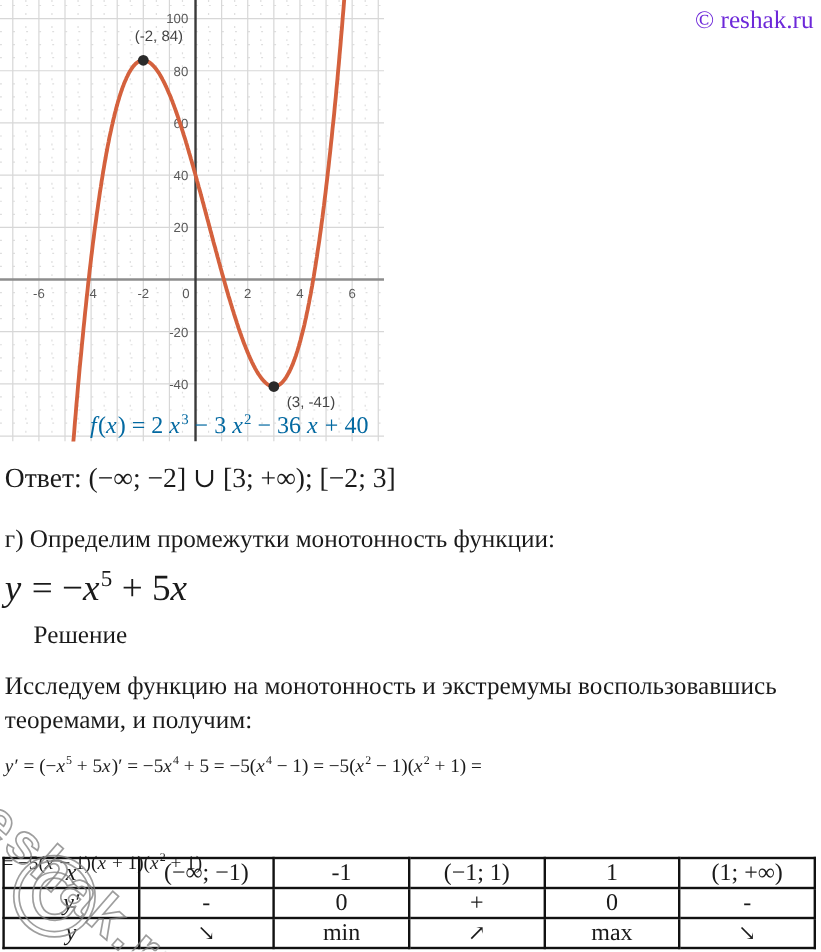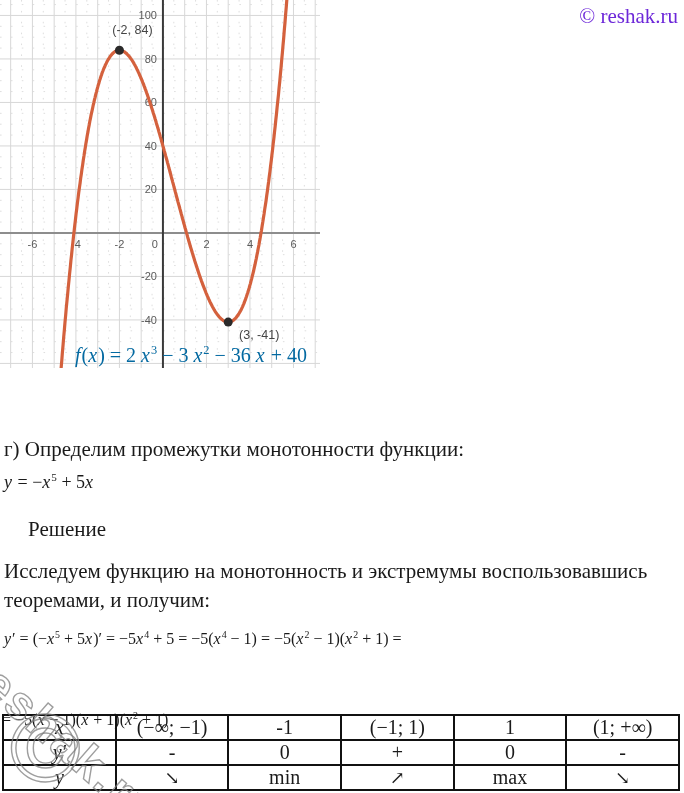--- a/index.html
+++ b/index.html
@@ -18,21 +18,21 @@
     font-size:20px; white-space:nowrap; color:#d4613d;
   }
   #fx-label i { padding-right:1px; }
 
   
   #site-credit { top:4px; right:6px; font-size:21px; color:#6d28d9; }
 
   
   #answer-line      { left:4px; top:386px; font-size:23px; }
   #section-heading  { left:4px; top:437px; font-size:21px; }
-  #formula-y        { left:4px; top:472px; font-size:18px; }
+  #formula-y        { left:4px; top:472px; font-size:31px; }
   #solution-label   { left:4px; top:517px; font-size:21px;margin-left:24px; }
   #intro            { left:4px; top:557px; font-size:21px; line-height:29px; width:672px; }
   #deriv1           { left:4px; top:630px; font-size:16px; white-space:nowrap; }
   #deriv2           { left:2px; top:671px; font-size:16px; white-space:nowrap;margin-top:40px; }
   .math i { padding-right:1px; }
   sup { font-size:62%; line-height:0; }
 
   
   #monotonicity-table {
     position:absolute; left:2px; top:714px; width:678px;
@@ -156,22 +156,23 @@
           <text x="132.42895989123045" y="34.24113475177304" fill="#444444" font-size="12.5" text-anchor="middle" font-family="Liberation Sans, DejaVu Sans, sans-serif">(-2, 84)</text>
           <circle cx="228.19850441876272" cy="322.10874704491727" r="4.5" fill="#2a2a2a"></circle>
           <text x="259.1985044187627" y="339.10874704491727" fill="#444444" font-size="12.5" text-anchor="middle" font-family="Liberation Sans, DejaVu Sans, sans-serif">(3, -41)</text>
         </g>
       </svg>
     <div id="fx-label" class="math" style="color: #0369a1;"><i>f</i><span>(</span><i>x</i><span>) = 2 </span><i>x</i><sup>3</sup><span> − 3 </span><i>x</i><sup>2</sup><span> − 36 </span><i>x</i><span> + 40</span></div>
   </div>
 
   <div id="site-credit" class="abs">© reshak.ru</div>
 
-
-  <div id="section-heading" class="abs">г) Определим промежутки монотонности функции:</div>
+  <div id="answer-line" class="abs">Ответ: (−∞; −2] ∪ [3; +∞);  [−2; 3]</div>
+
+  <div id="section-heading" class="abs">г) Определим промежутки монотонность функции:</div>
 
   <div id="formula-y" class="abs math"><i>y</i><span> = −</span><i>x</i><sup>5</sup><span> + 5</span><i>x</i></div>
 
   <div id="solution-label" class="abs">Решение</div>
 
   <div id="intro" class="abs">
     <div>Исследуем функцию на монотонность и экстремумы воспользовавшись</div>
     <div>теоремами, и получим:</div>
   </div>
 

